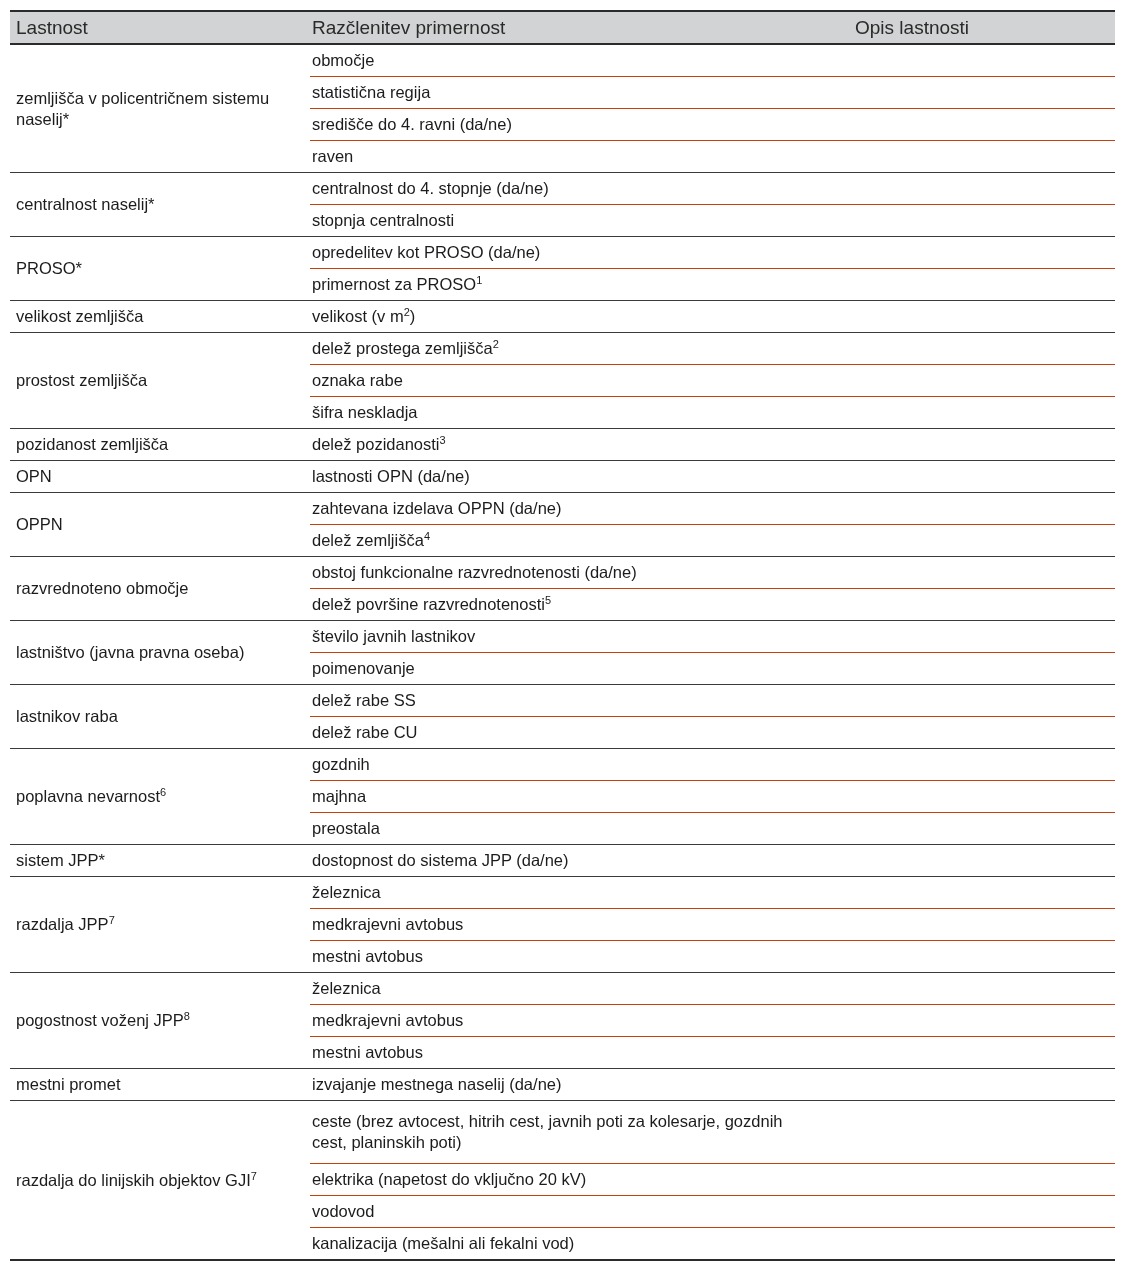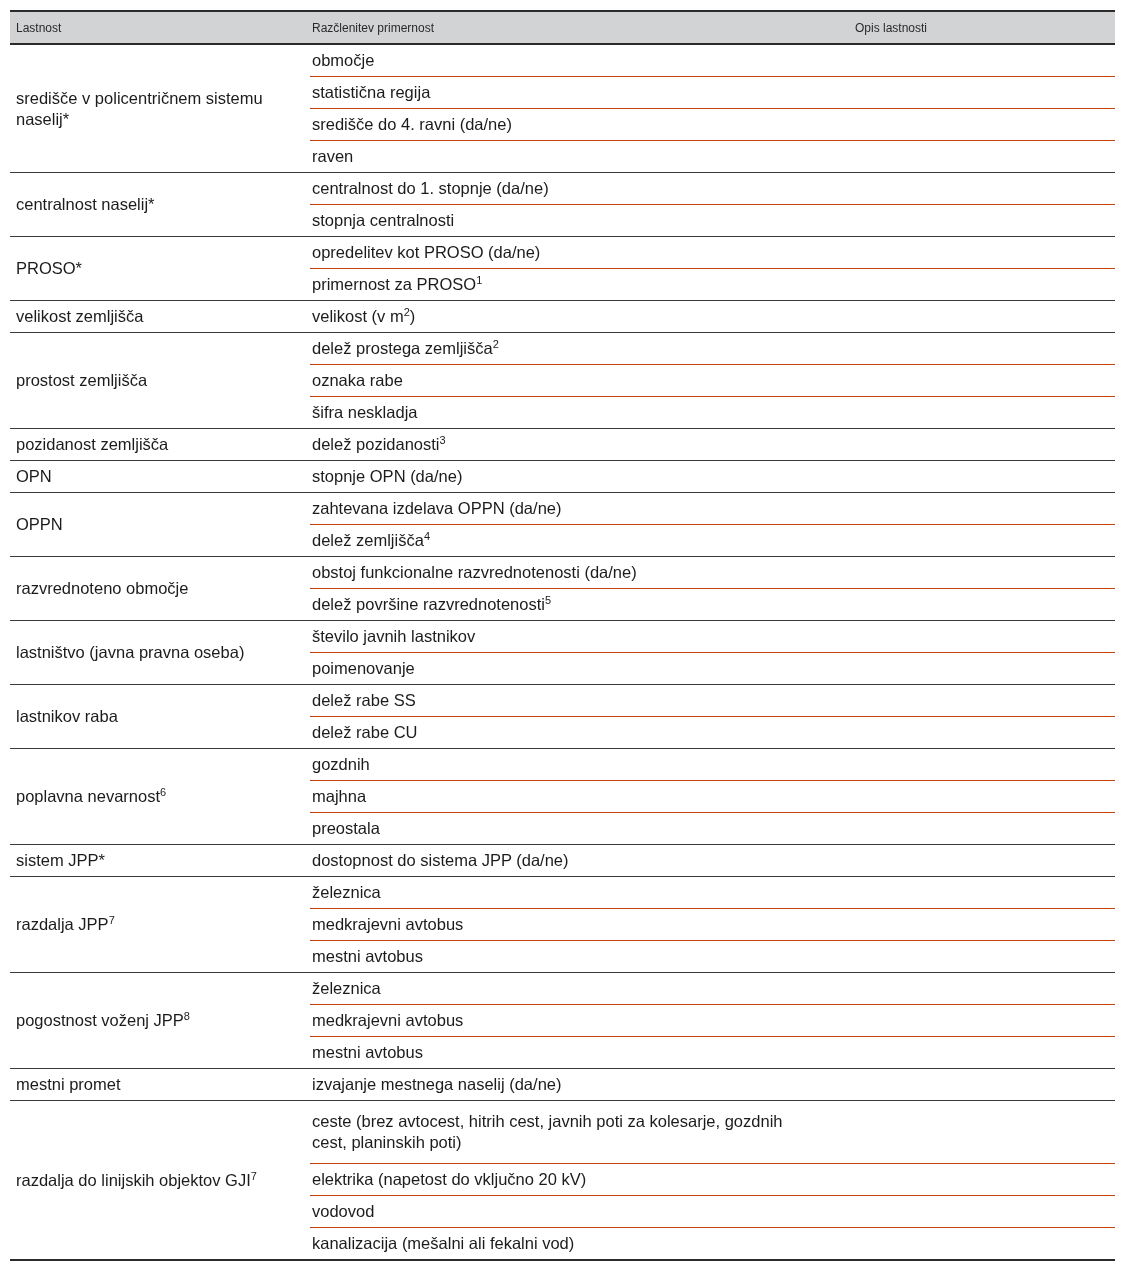--- a/index.html
+++ b/index.html
@@ -32,21 +32,21 @@
     table-layout: fixed;
     border-top: 2px solid #2b2b2b;
     border-bottom: 2px solid #2b2b2b;
   }
   col.c1 { width: 300px; }
   col.c2 { width: 545px; }
   col.c3 { width: 260px; }
   th {
     background: #d2d3d4;
     font-weight: normal;
-    font-size: 12px;
+    font-size: 19px;
     color: #2a2a2a;
     text-align: left;
     height: 31px;
     padding: 0;
     border-bottom: 2px solid #2b2b2b;
     vertical-align: middle;
   }
   th.h1 { padding-left: 6px; }
   th.h2 { padding-left: 2px; }
   th.h3 { padding-left: 0; }
@@ -86,39 +86,39 @@
     </colgroup>
     <thead>
       <tr>
         <th class="h1">Lastnost</th>
         <th class="h2">Razčlenitev primernost</th>
         <th class="h3">Opis lastnosti</th>
       </tr>
     </thead>
     <tbody id="table-body">
         <tr class="group-start">
-          <td class="prop-cell" rowspan="4">središče v policentričnem sistemu naselij*</td>
+          <td class="prop-cell" rowspan="4">zemljišča v policentričnem sistemu naselij*</td>
           <td class="break-cell">območje</td>
           <td class="desc-cell"></td>
         </tr>
         <tr class="sub-row">
           <td class="break-cell">statistična regija</td>
           <td class="desc-cell"></td>
         </tr>
         <tr class="sub-row">
           <td class="break-cell">središče do 4. ravni (da/ne)</td>
           <td class="desc-cell"></td>
         </tr>
         <tr class="sub-row">
           <td class="break-cell">raven</td>
           <td class="desc-cell"></td>
         </tr>
         <tr class="group-start">
           <td class="prop-cell" rowspan="2">centralnost naselij*</td>
-          <td class="break-cell">centralnost do 1. stopnje (da/ne)</td>
+          <td class="break-cell">centralnost do 4. stopnje (da/ne)</td>
           <td class="desc-cell"></td>
         </tr>
         <tr class="sub-row">
           <td class="break-cell">stopnja centralnosti</td>
           <td class="desc-cell"></td>
         </tr>
         <tr class="group-start">
           <td class="prop-cell" rowspan="2">PROSO*</td>
           <td class="break-cell">opredelitev kot PROSO (da/ne)</td>
           <td class="desc-cell"></td>
@@ -145,21 +145,21 @@
           <td class="break-cell">šifra neskladja</td>
           <td class="desc-cell"></td>
         </tr>
         <tr class="group-start">
           <td class="prop-cell" rowspan="1">pozidanost zemljišča</td>
           <td class="break-cell">delež pozidanosti<sup>3</sup></td>
           <td class="desc-cell"></td>
         </tr>
         <tr class="group-start">
           <td class="prop-cell" rowspan="1">OPN</td>
-          <td class="break-cell">stopnje OPN (da/ne)</td>
+          <td class="break-cell">lastnosti OPN (da/ne)</td>
           <td class="desc-cell"></td>
         </tr>
         <tr class="group-start">
           <td class="prop-cell" rowspan="2">OPPN</td>
           <td class="break-cell">zahtevana izdelava OPPN (da/ne)</td>
           <td class="desc-cell"></td>
         </tr>
         <tr class="sub-row">
           <td class="break-cell">delež zemljišča<sup>4</sup></td>
           <td class="desc-cell"></td>

